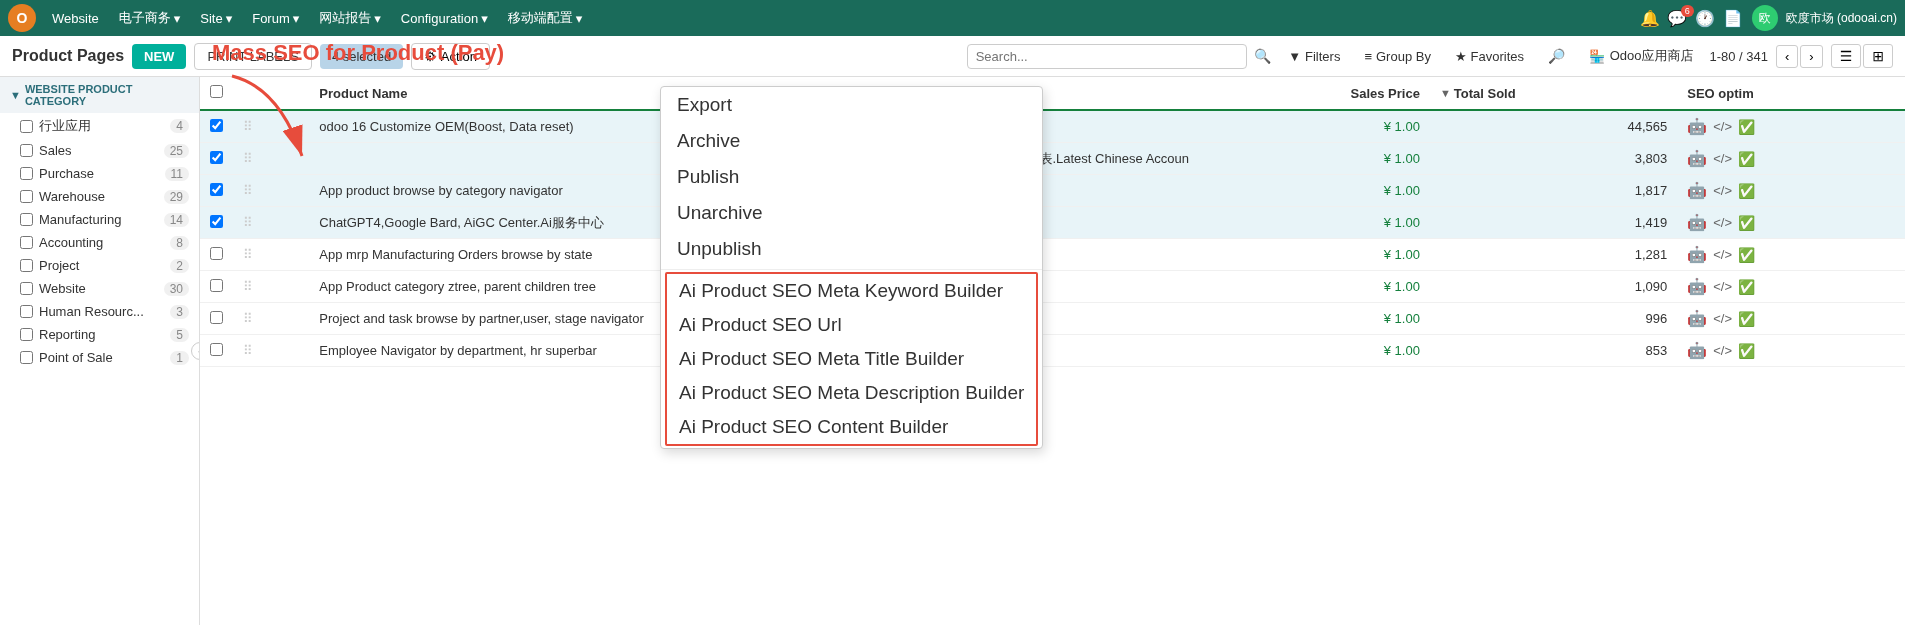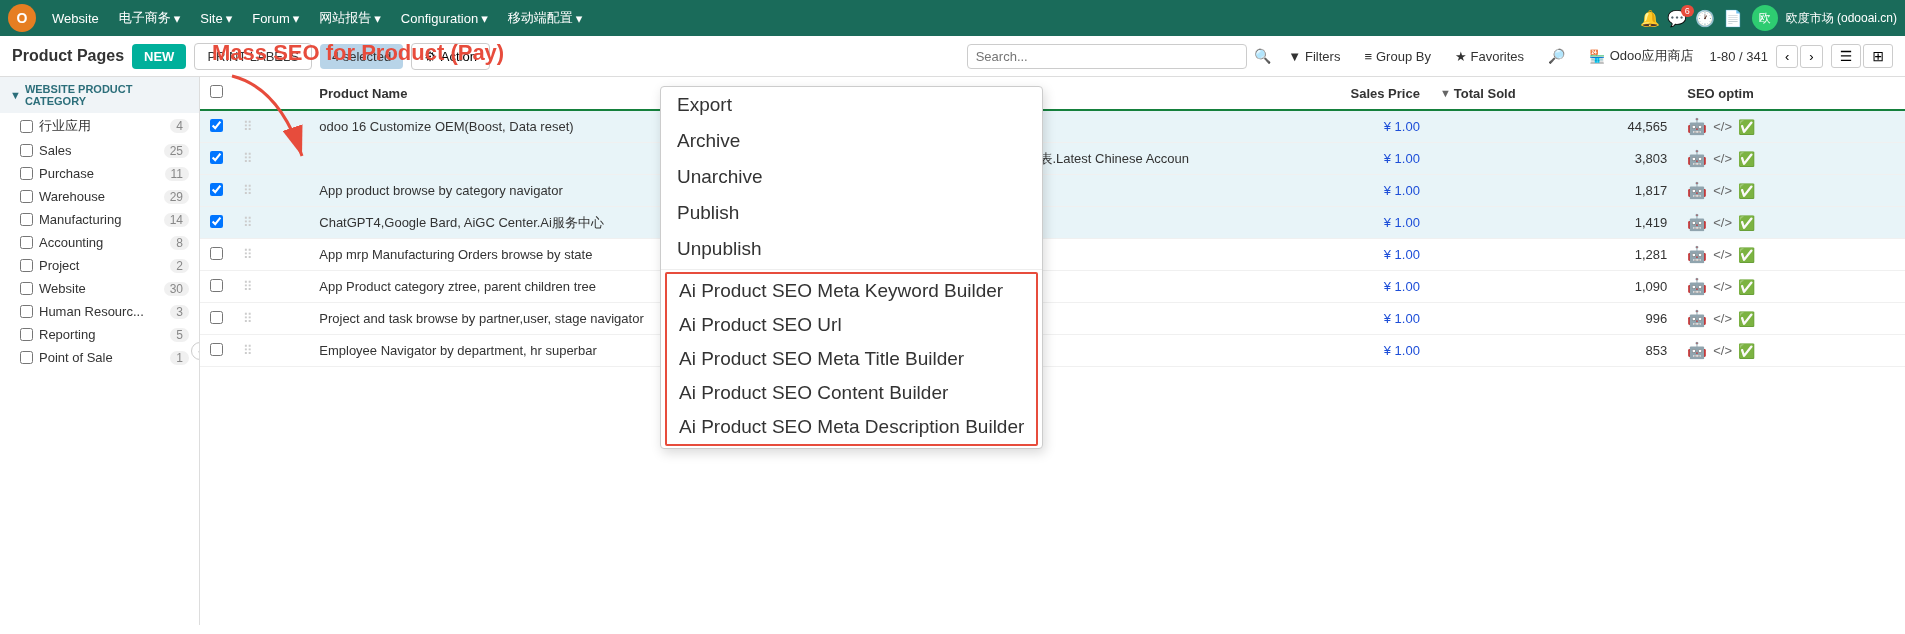--- a/index.html
+++ b/index.html
@@ -190,21 +190,21 @@
       border-bottom: 1px solid #f0f0f0;
     }
     tbody td {
       padding: 6px 10px;
       color: #333;
       white-space: nowrap;
     }
     tbody td.right { text-align: right; }
     .row-checkbox { width: 30px; }
     .drag-handle { color: #ccc; cursor: grab; }
-    .price { color: #1d4ed8; }
+    .price { color: #15803d; }
     .sold-count { color: #333; font-weight: 500; }
     .seo-icon {
       color: #e74c3c; font-size: 16px; cursor: pointer;
     }
     .code-icon { color: #666; font-size: 13px; cursor: pointer; }
     .check-icon { color: #2ecc71; font-size: 14px; }
     .col-checkbox { text-align: center; }
     .action-dropdown {
       position: absolute;
       top: 86px;
@@ -630,30 +630,30 @@
       </td>
     </tr>
         </tbody>
     </table>
   </div>
 </div>
 
 <div class="action-dropdown">
   <div class="dd-item">Export</div>
   <div class="dd-item">Archive</div>
+  <div class="dd-item">Publish</div>
   <div class="dd-item">Unarchive</div>
-  <div class="dd-item">Publish</div>
   <div class="dd-item">Unpublish</div>
   <div class="dd-divider"></div>
   <div class="dd-highlighted">
     <div class="dd-item">Ai Product SEO Meta Keyword Builder</div>
     <div class="dd-item">Ai Product SEO Url</div>
     <div class="dd-item">Ai Product SEO Meta Title Builder</div>
+    <div class="dd-item">Ai Product SEO Meta Description Builder</div>
     <div class="dd-item">Ai Product SEO Content Builder</div>
-    <div class="dd-item">Ai Product SEO Meta Description Builder</div>
   </div>
 </div>
 
 <div class="arrow-annotation">
   <div class="arrow-title">Mass SEO for Product (Pay)</div>
   <svg class="arrow-svg" width="120" height="100">
     <defs>
       <marker id="arrowhead" markerWidth="10" markerHeight="7" refX="10" refY="3.5" orient="auto">
         <polygon points="0 0, 10 3.5, 0 7" fill="#e74c3c"></polygon>
       </marker>

